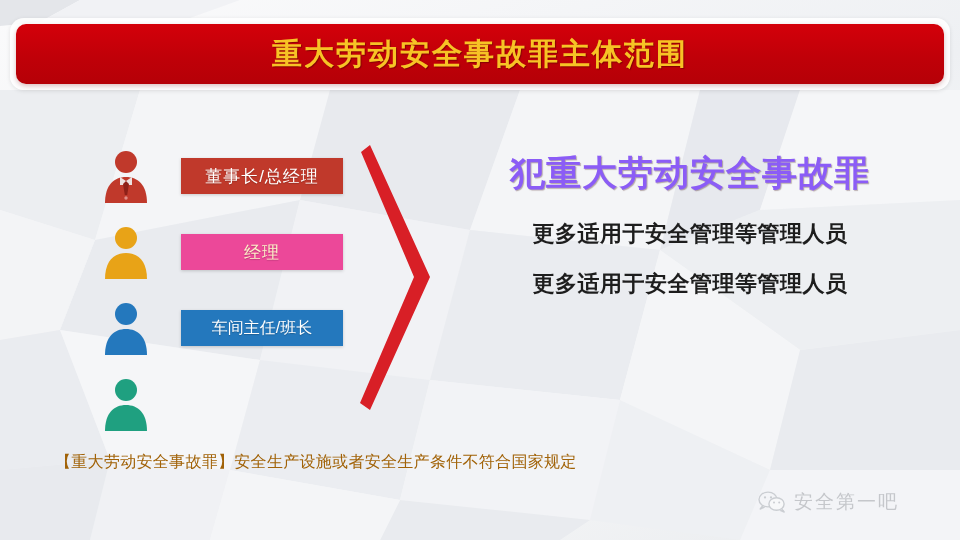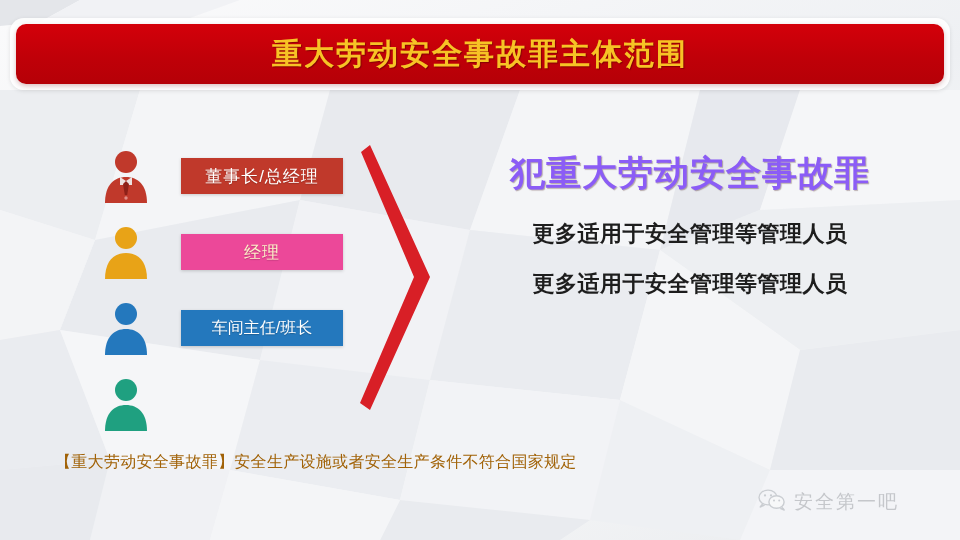--- a/index.html
+++ b/index.html
@@ -156,21 +156,21 @@
     letter-spacing: 0.3px;
     white-space: nowrap;
   }
 
   
   .watermark {
     position: absolute;
     left: 758px;
     top: 489px;
     display: flex;
-    align-items: flex-start;
+    align-items: center;
     opacity: 0.45;
   }
   .wm-icon { margin-right: 8px; line-height: 0; }
   .wm-text {
     font-size: 19px;
     color: #8e9196;
     letter-spacing: 2px;
     white-space: nowrap;
   }
 </style>

